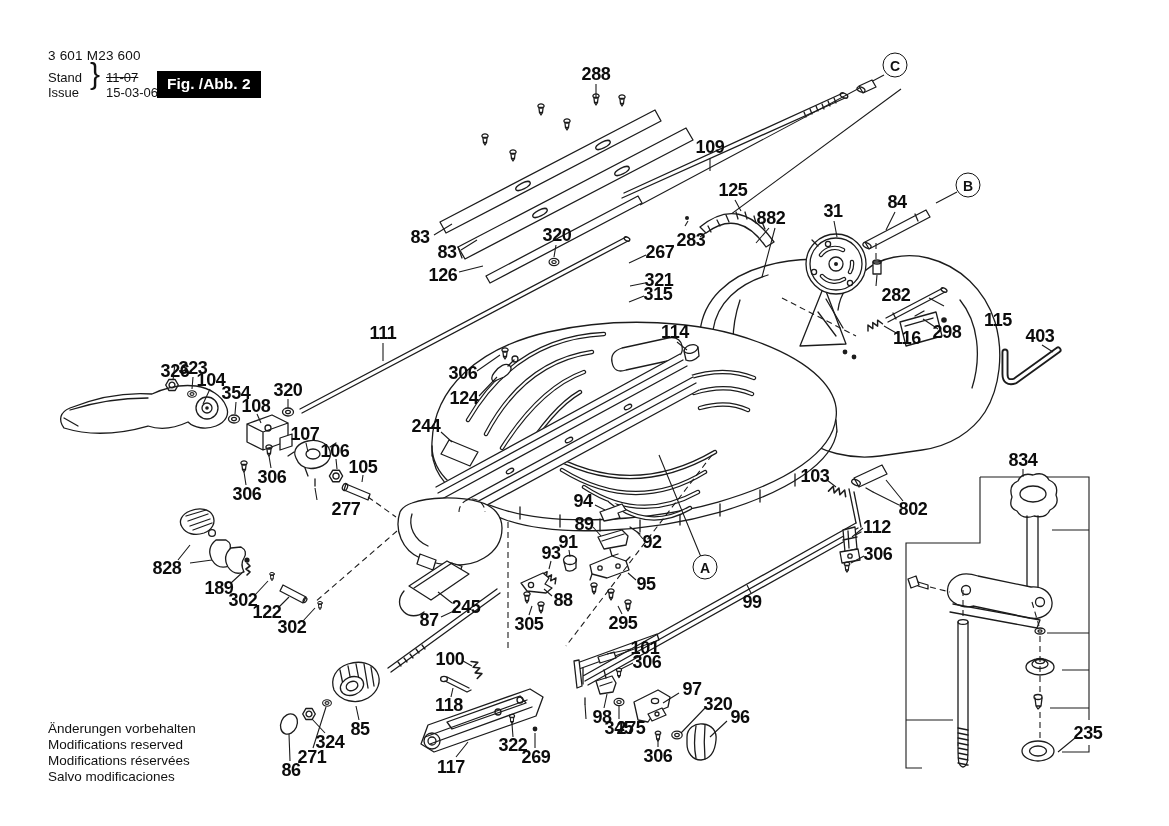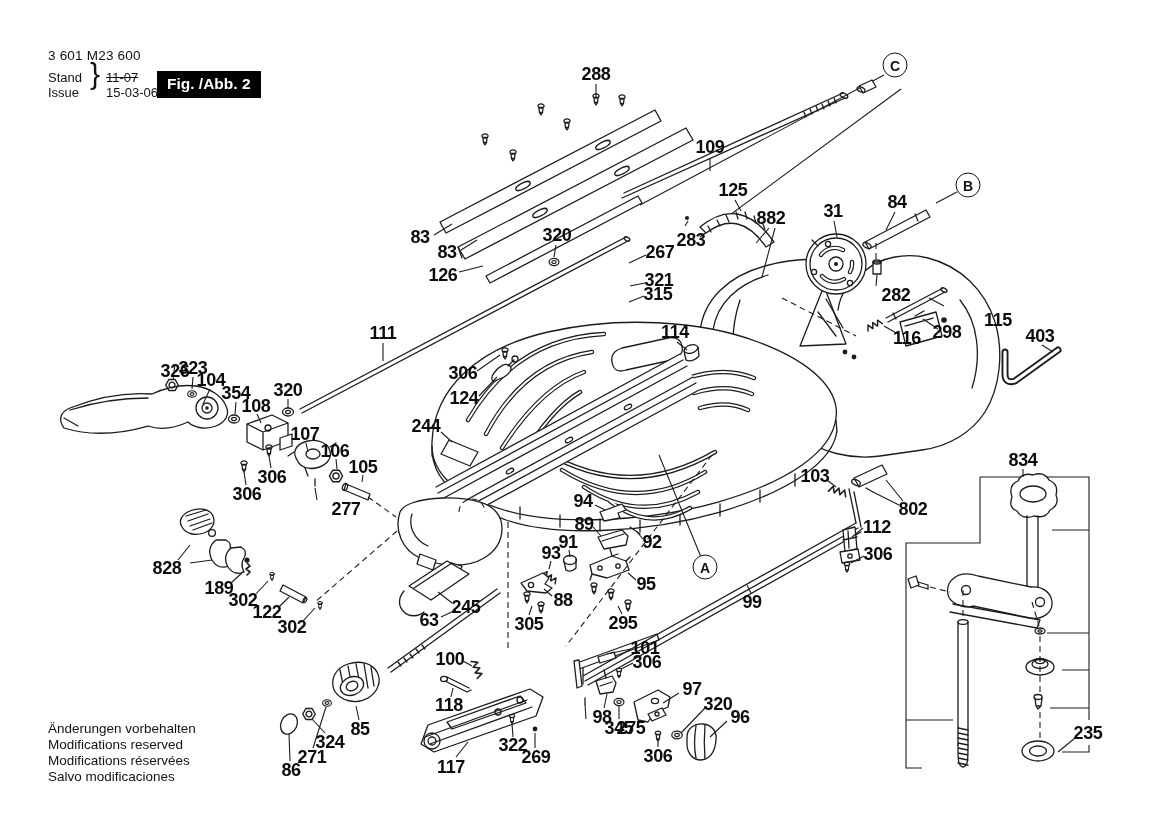--- a/index.html
+++ b/index.html
@@ -412,21 +412,21 @@
       <div class="callout" style="left: 335px; top: 451px;">106</div>
       <div class="callout" style="left: 363px; top: 467px;">105</div>
       <div class="callout" style="left: 272px; top: 477px;">306</div>
       <div class="callout" style="left: 247px; top: 494px;">306</div>
       <div class="callout" style="left: 318px; top: 509px; margin-left: 28px;">277</div>
       <div class="callout" style="left: 167px; top: 568px;">828</div>
       <div class="callout" style="left: 219px; top: 588px;">189</div>
       <div class="callout" style="left: 243px; top: 600px;">302</div>
       <div class="callout" style="left: 267px; top: 612px;">122</div>
       <div class="callout" style="left: 292px; top: 627px;">302</div>
-      <div class="callout" style="left: 429px; top: 620px;">63</div>
+      <div class="callout" style="left: 429px; top: 620px;">87</div>
       <div class="callout" style="left: 466px; top: 607px;">245</div>
       <div class="callout" style="left: 529px; top: 624px;">305</div>
       <div class="callout" style="left: 563px; top: 600px;">88</div>
       <div class="callout" style="left: 551px; top: 553px;">93</div>
       <div class="callout" style="left: 568px; top: 542px;">91</div>
       <div class="callout" style="left: 584px; top: 524px;">89</div>
       <div class="callout" style="left: 583px; top: 501px;">94</div>
       <div class="callout" style="left: 652px; top: 542px;">92</div>
       <div class="callout" style="left: 646px; top: 584px;">95</div>
       <div class="callout" style="left: 623px; top: 623px;">295</div>

